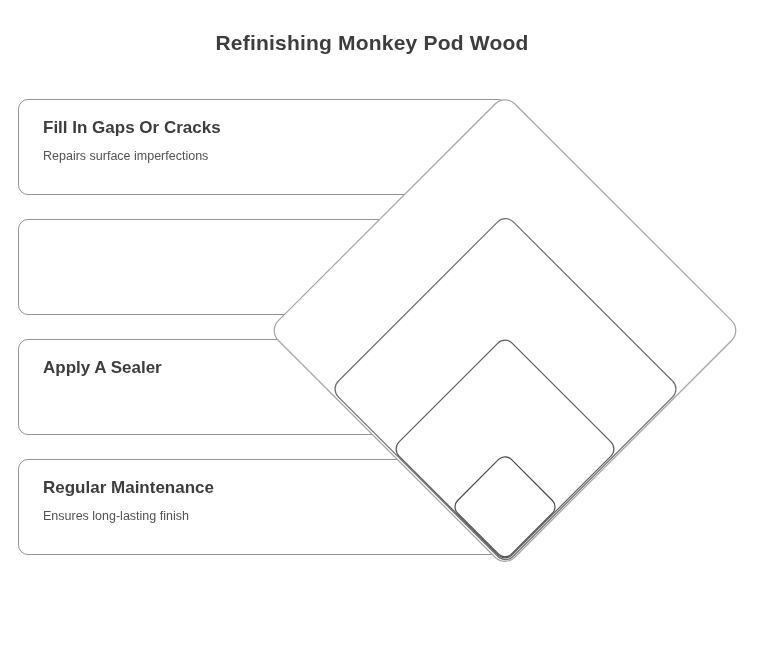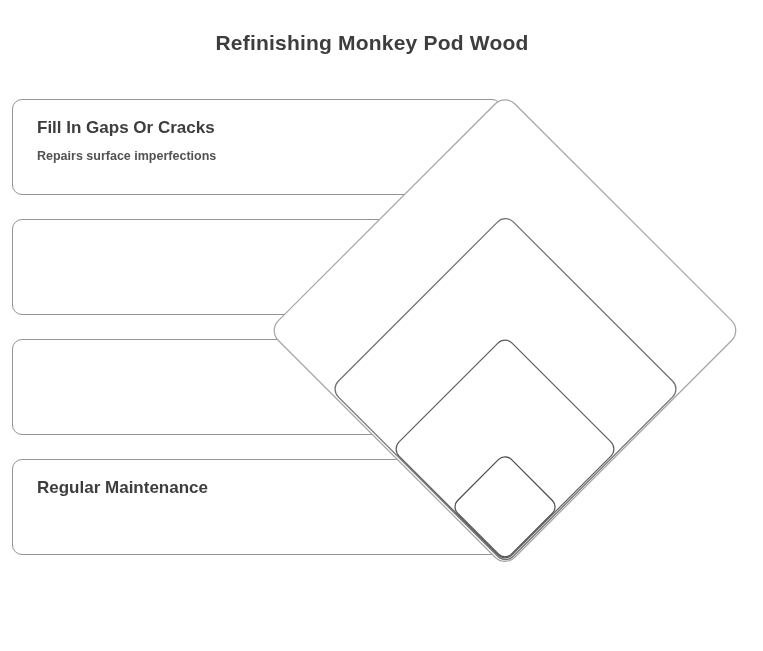--- a/index.html
+++ b/index.html
@@ -15,21 +15,21 @@
     top: 31px; left: 0;
     width: 744px;
     text-align: center;
     font-size: 21px;
     font-weight: bold;
     color: #3d3d3d;
     letter-spacing: 0.2px;
   }
   .card {
     position: absolute;
-    left: 12px;
+    left: 18px;
     width: 490px;
     height: 96px;
     box-sizing: border-box;
     background: #ffffff;
     border: 1px solid #949494;
     border-radius: 10px;
     padding: 17px 24px 0 24px;
   }
   .card-1 { top: 99px; }
   .card-2 { top: 219px; }
@@ -41,21 +41,20 @@
     color: #3d3d3d;
     line-height: 22px;
     white-space: nowrap;
   }
   .card-sub {
     margin-top: 9px;
     font-size: 12.5px;
     color: #525252;
     line-height: 16px;
     white-space: nowrap;
-    font-weight: bold;
   }
   .diamond-overlay {
     position: absolute;
     top: 0; left: 0;
     width: 763px; height: 651px;
     pointer-events: none;
   }
 </style>
 </head>
 <body>
@@ -64,24 +63,26 @@
 
 <div class="card card-1">
   <div class="card-title">Fill In Gaps Or Cracks</div>
   <div class="card-sub">Repairs surface imperfections</div>
 </div>
 
 <div class="card card-2">
 </div>
 
 <div class="card card-3">
+  <div class="card-title">Apply A Sealer</div>
 </div>
 
 <div class="card card-4">
   <div class="card-title">Regular Maintenance</div>
+  <div class="card-sub">Ensures long-lasting finish</div>
 </div>
 
 <svg class="diamond-overlay" width="763" height="651" viewBox="0 0 763 651" xmlns="http://www.w3.org/2000/svg">
   <rect x="337.8" y="163.3" width="334.5" height="334.5" rx="14" ry="14" fill="#ffffff" stroke-width="1.25" transform="rotate(45 505 330.5)" stroke="#a6a6a6"></rect>
   <rect x="381.8" y="265.3" width="247.5" height="247.5" rx="11" ry="11" fill="#ffffff" stroke-width="1.25" transform="rotate(45 505.5 389)" stroke="#707070"></rect>
   <rect x="425.1" y="369.1" width="159.8" height="159.8" rx="10" ry="10" fill="#ffffff" stroke-width="1.25" transform="rotate(45 505 449)" stroke="#5d5d5d"></rect>
   <rect x="467" y="468.8" width="76" height="76" rx="9" ry="9" fill="#ffffff" stroke-width="1.25" transform="rotate(45 505 506.8)" stroke="#4d4d4d"></rect>
 </svg>
 
 </body></html>

